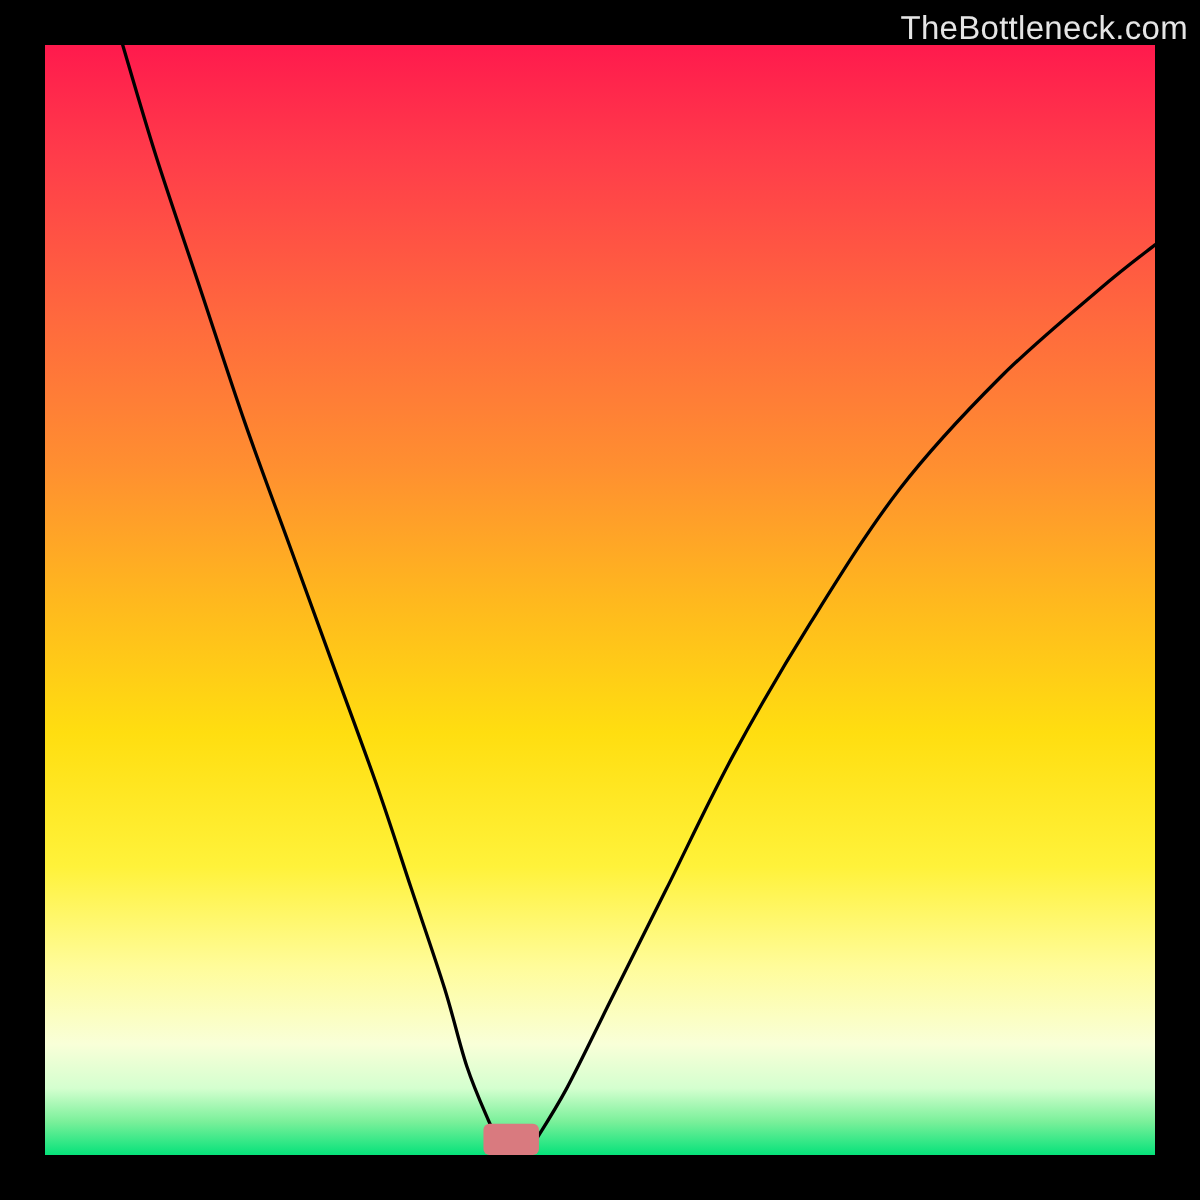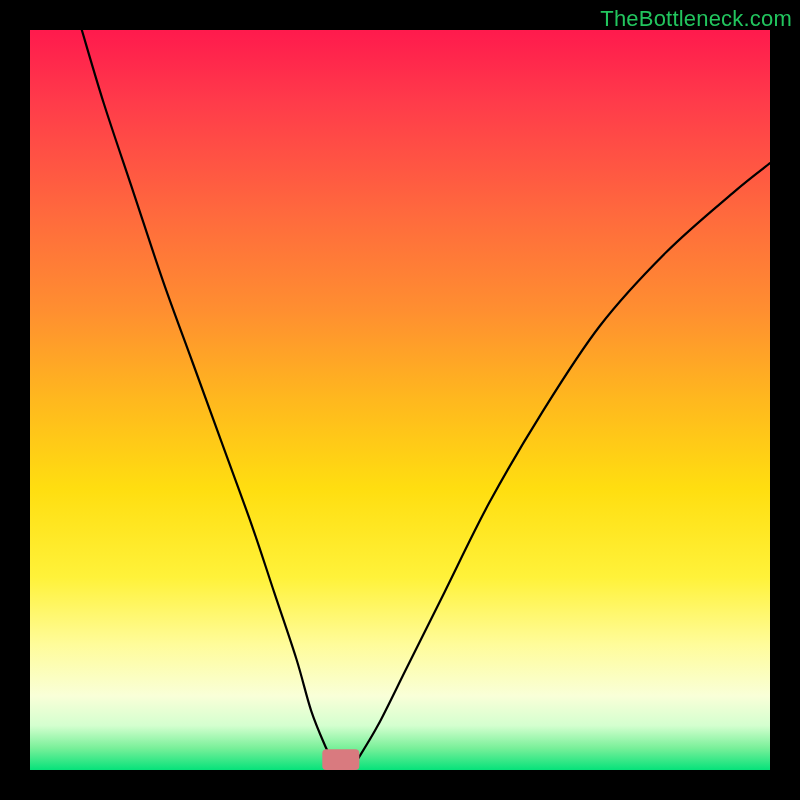--- a/index.html
+++ b/index.html
@@ -39,21 +39,21 @@
       #f9ffd8 90%,
       #d4ffcf 94%,
       #7af09a 97%,
       #06e27a 100%
     );
   }
   .watermark {
     position: absolute;
     top: 6px;
     right: 8px;
-    color: #22c55e;
+    color: #e5e5e5;
     font-size: 22px;
     font-weight: 500;
     letter-spacing: 0.2px;
     user-select: none;
   }
   svg.curves {
     position: absolute;
     left: 0;
     top: 0;
     width: 740px;

